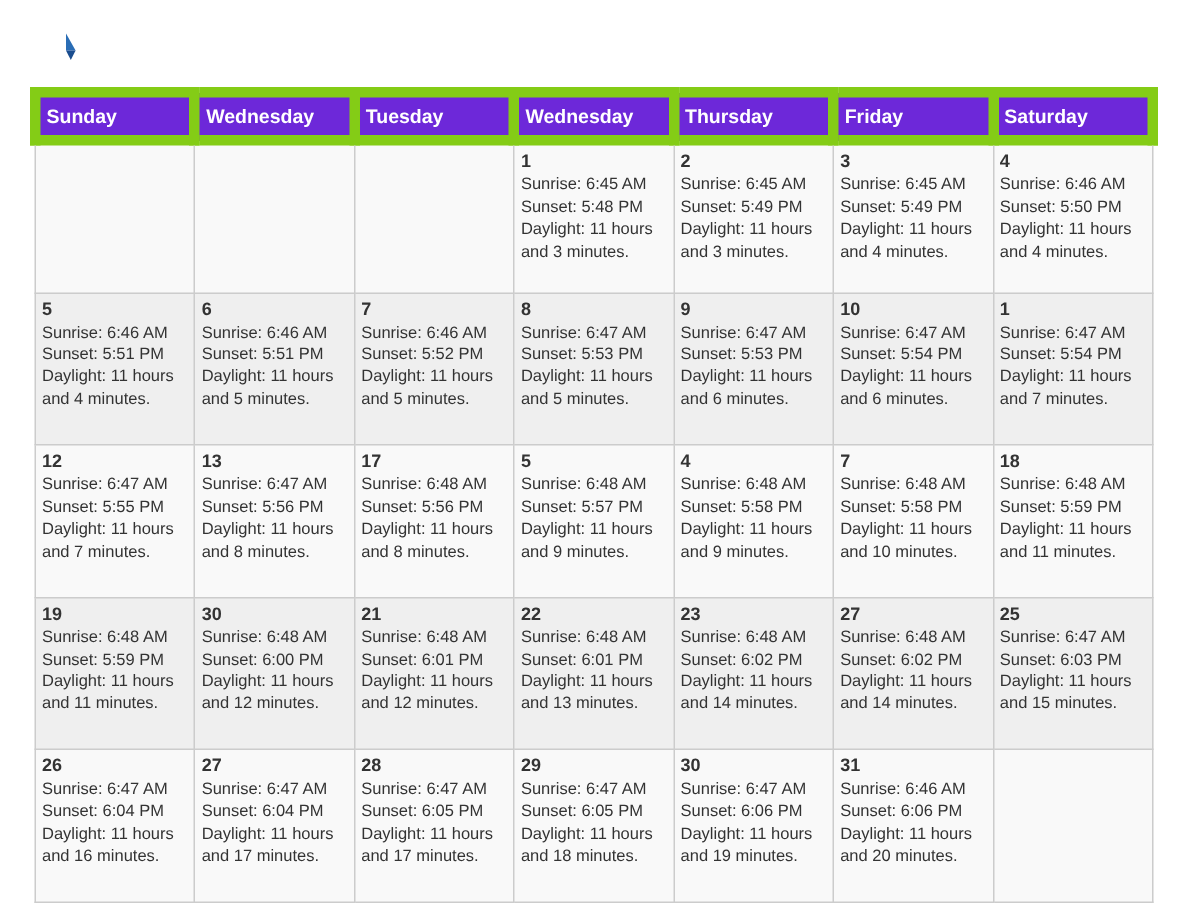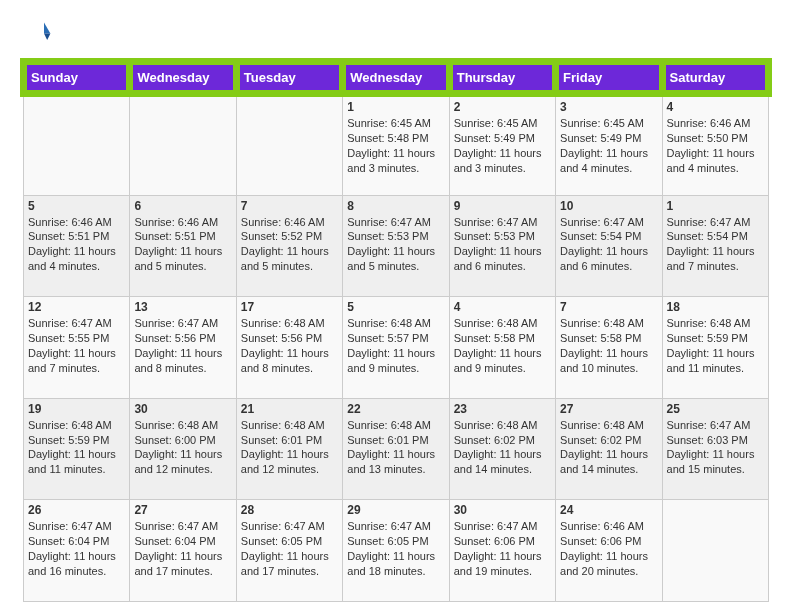--- a/index.html
+++ b/index.html
@@ -345,21 +345,21 @@
 and 18 minutes.</div>
           </td>
           <td>
             <span class="day-num">30</span>
             <div class="day-info" style="white-space: pre-line;">Sunrise: 6:47 AM
 Sunset: 6:06 PM
 Daylight: 11 hours
 and 19 minutes.</div>
           </td>
           <td>
-            <span class="day-num">24</span>
+            <span class="day-num">31</span>
             <div class="day-info" style="white-space: pre-line;">Sunrise: 6:46 AM
 Sunset: 6:06 PM
 Daylight: 11 hours
 and 20 minutes.</div>
           </td>
           <td></td>
         </tr>
       </tbody>
   </table>
 </div>

